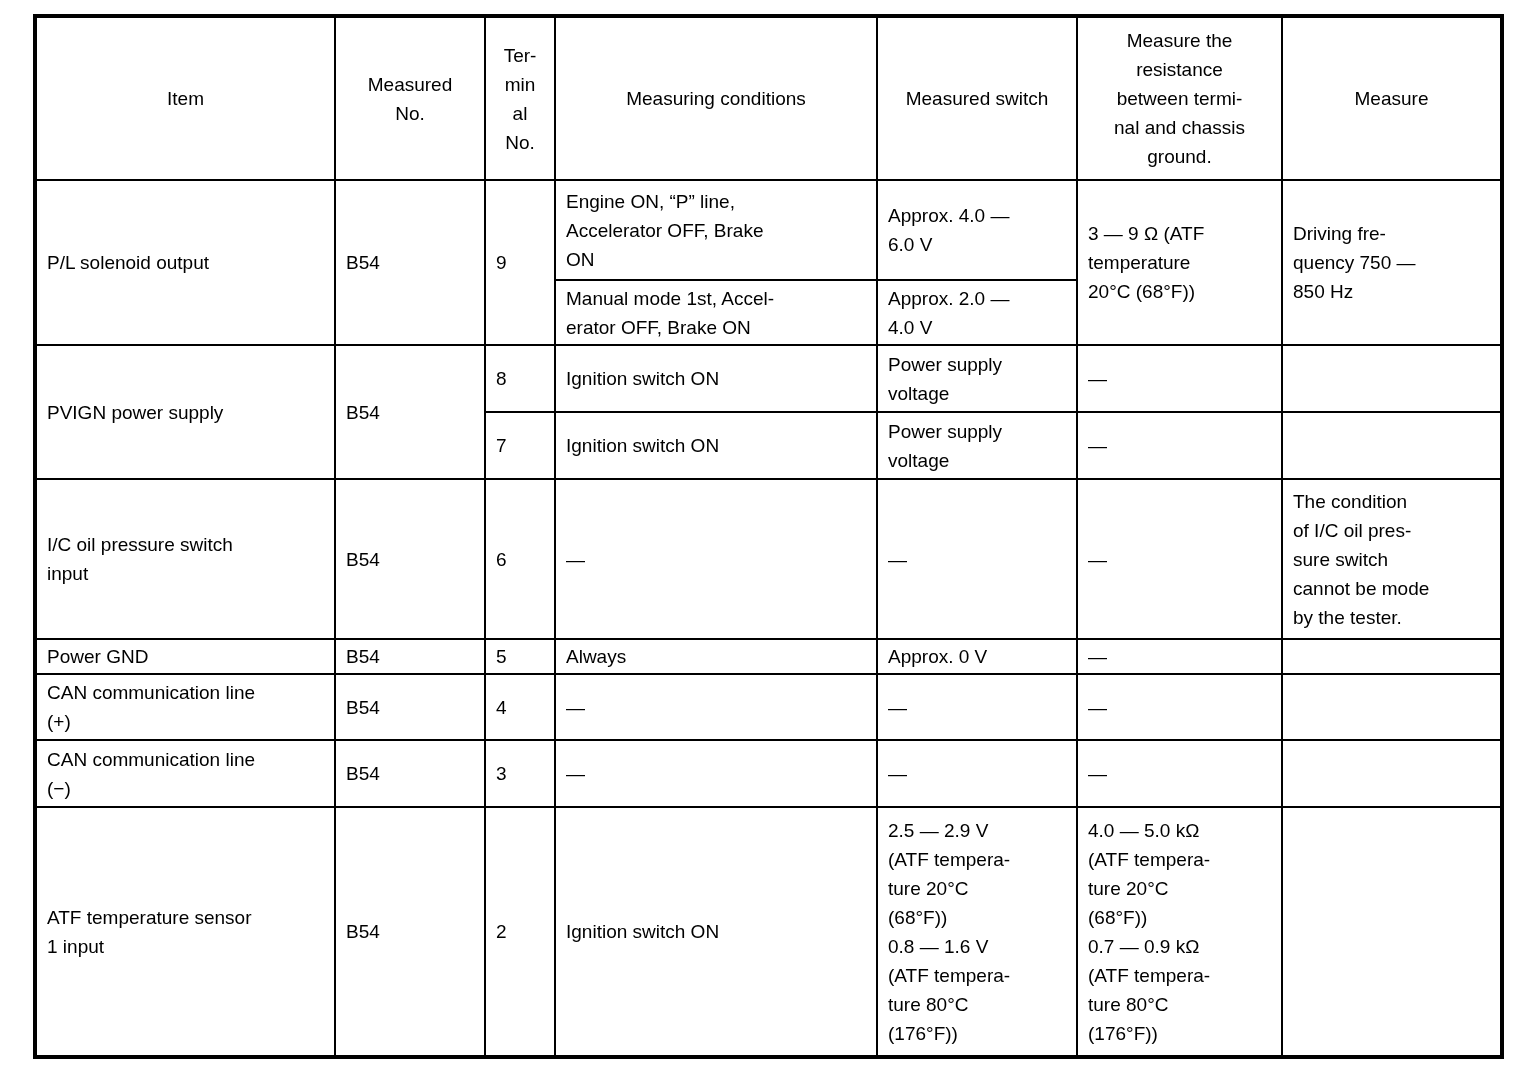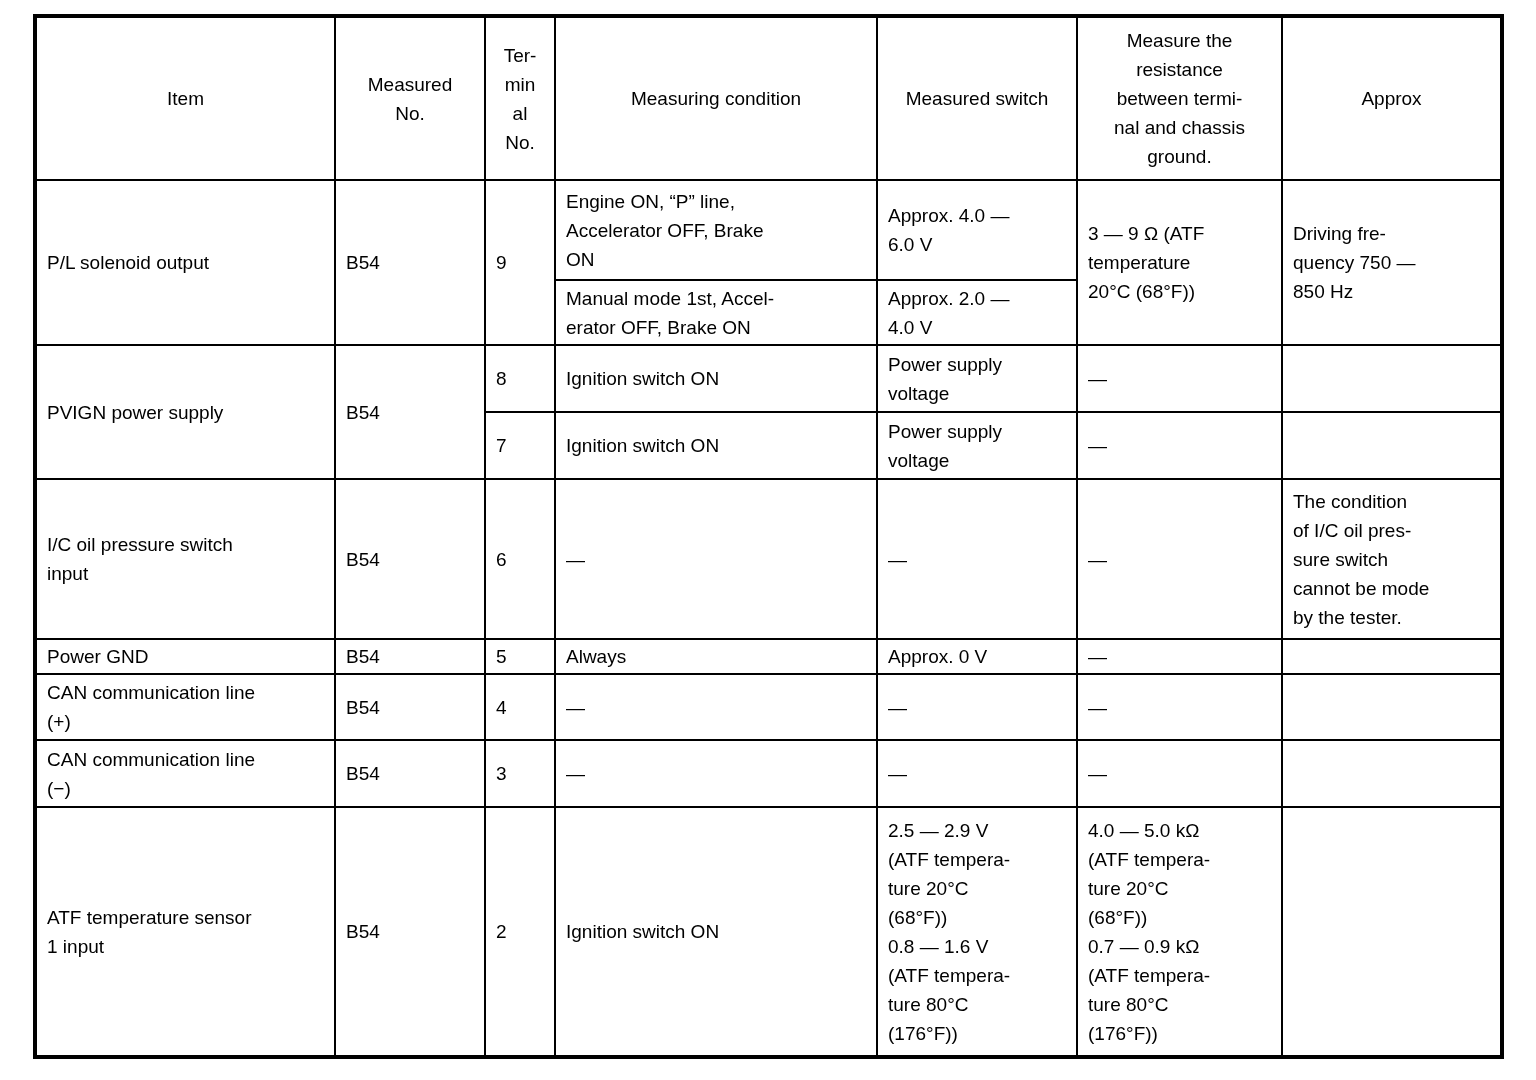--- a/index.html
+++ b/index.html
@@ -69,28 +69,28 @@
 
     <tbody>
         <tr class="h">
       <th>Item</th>
       <th>Measured
 No.</th>
       <th>Ter-
 min
 al
 No.</th>
-      <th>Measuring condition</th>
+      <th>Measuring conditions</th>
       <th>Measured switch</th>
       <th>Measure the
 resistance
 between termi-
 nal and chassis
 ground.</th>
-      <th>Approx</th>
+      <th>Measure</th>
     </tr>
 
     <tr class="r1a">
       <td rowspan="2">P/L solenoid output</td>
       <td rowspan="2" class="c">B54</td>
       <td rowspan="2" class="c">9</td>
       <td class="vtop">Engine ON, “P” line,
 Accelerator OFF, Brake
 ON</td>
       <td class="vtop">Approx. 4.0 —

